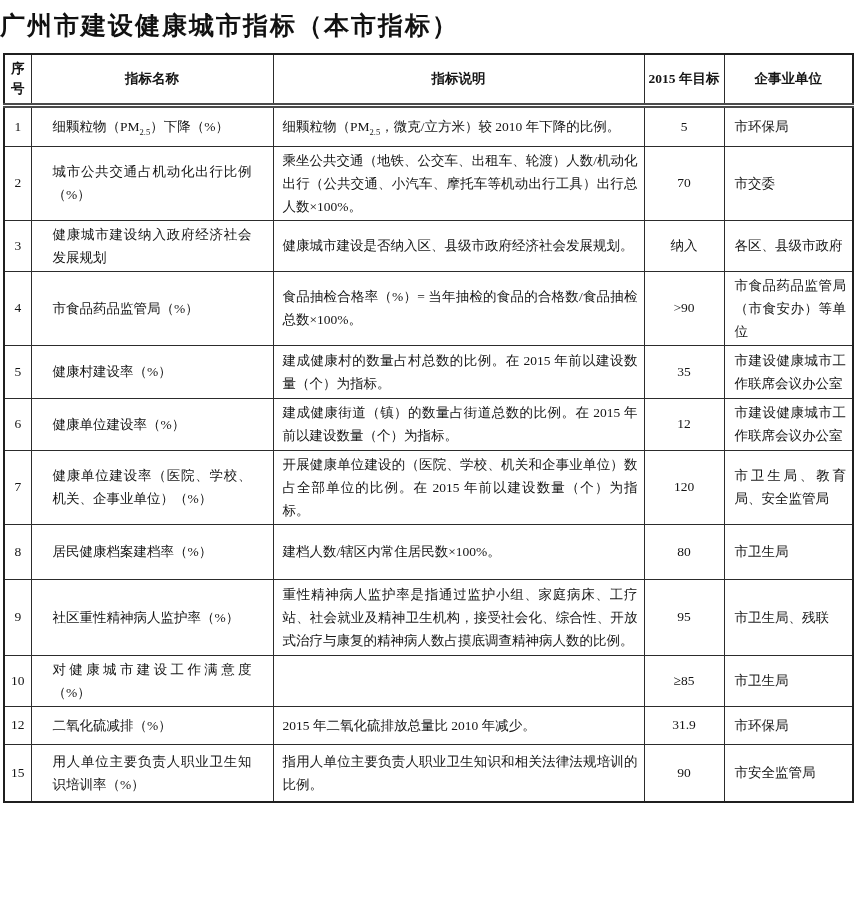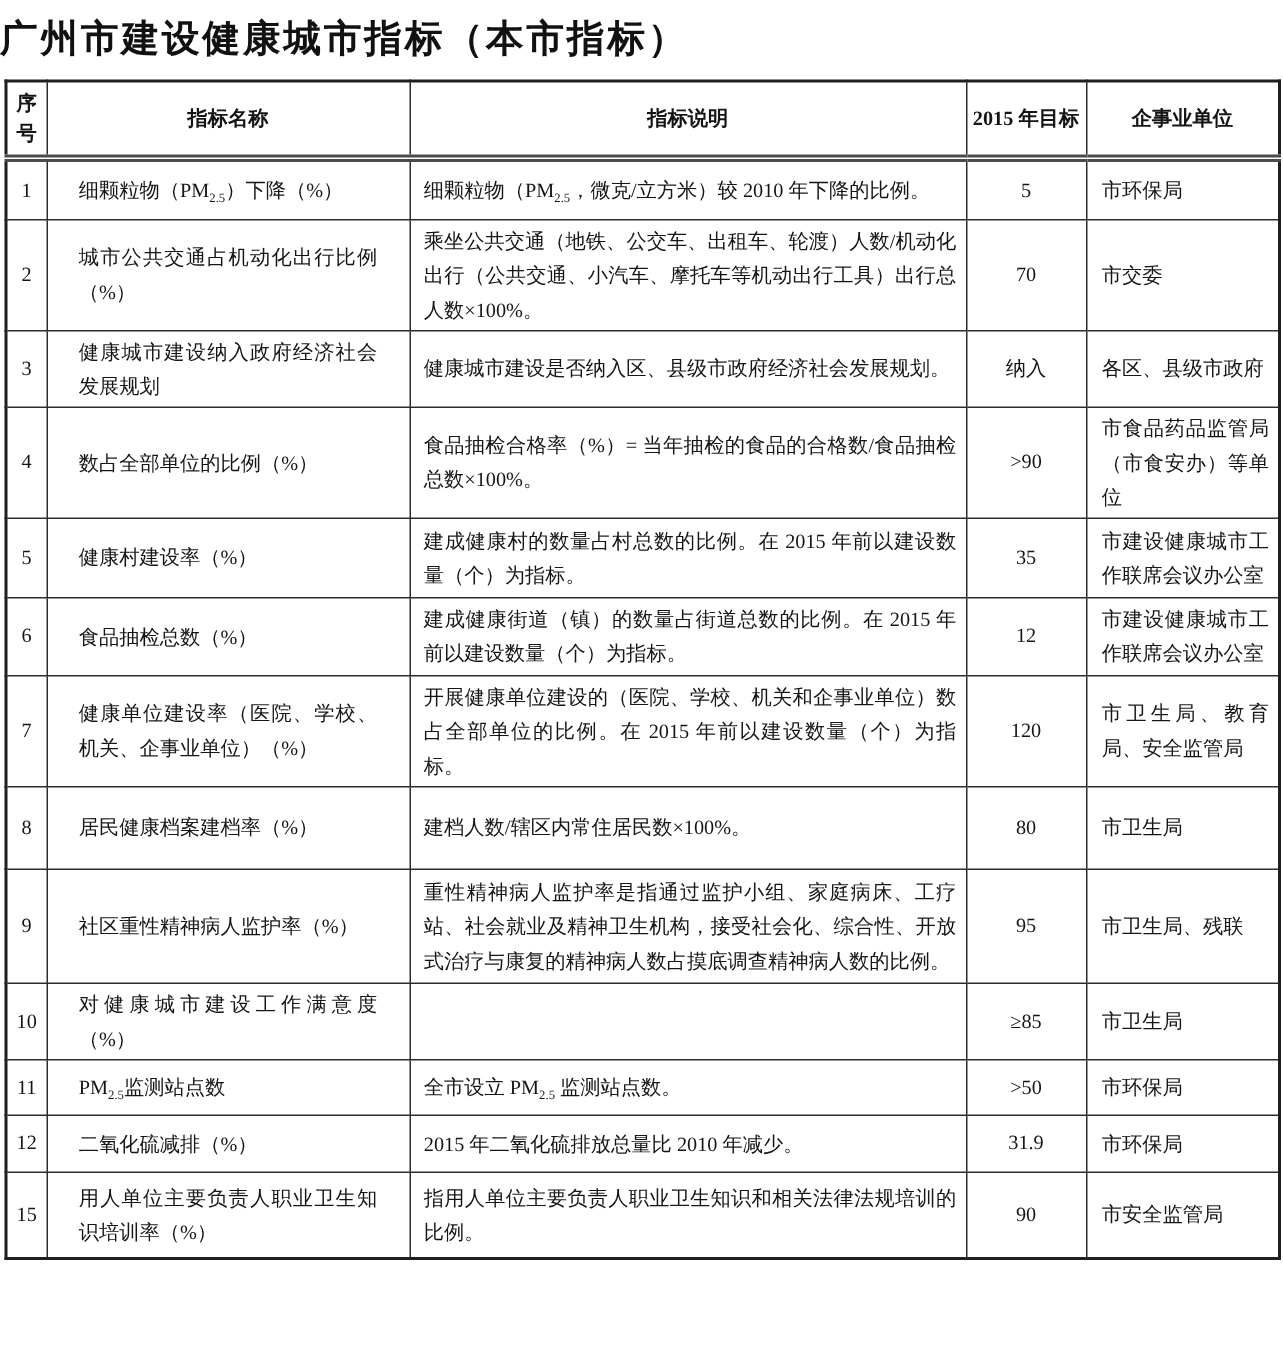--- a/index.html
+++ b/index.html
@@ -88,35 +88,35 @@
         </tr>
         <tr style="height: 49px;">
           <td class="td-no">3</td>
           <td class="td-name">健康城市建设纳入政府经济社会发展规划</td>
           <td class="td-desc">健康城市建设是否纳入区、县级市政府经济社会发展规划。</td>
           <td class="td-target">纳入</td>
           <td class="td-dept">各区、县级市政府</td>
         </tr>
         <tr style="height: 55px;">
           <td class="td-no">4</td>
-          <td class="td-name">数占全部单位的比例（%）</td>
+          <td class="td-name">市食品药品监管局（%）</td>
           <td class="td-desc">食品抽检合格率（%）= 当年抽检的食品的合格数/食品抽检总数×100%。</td>
           <td class="td-target">&gt;90</td>
           <td class="td-dept">市食品药品监管局（市食安办）等单位</td>
         </tr>
         <tr style="height: 53px;">
           <td class="td-no">5</td>
           <td class="td-name">健康村建设率（%）</td>
           <td class="td-desc">建成健康村的数量占村总数的比例。在 2015 年前以建设数量（个）为指标。</td>
           <td class="td-target">35</td>
           <td class="td-dept">市建设健康城市工作联席会议办公室</td>
         </tr>
         <tr style="height: 52px;">
           <td class="td-no">6</td>
-          <td class="td-name">食品抽检总数（%）</td>
+          <td class="td-name">健康单位建设率（%）</td>
           <td class="td-desc">建成健康街道（镇）的数量占街道总数的比例。在 2015 年前以建设数量（个）为指标。</td>
           <td class="td-target">12</td>
           <td class="td-dept">市建设健康城市工作联席会议办公室</td>
         </tr>
         <tr style="height: 69px;">
           <td class="td-no">7</td>
           <td class="td-name">健康单位建设率（医院、学校、机关、企事业单位）（%）</td>
           <td class="td-desc">开展健康单位建设的（医院、学校、机关和企事业单位）数占全部单位的比例。在 2015 年前以建设数量（个）为指标。</td>
           <td class="td-target">120</td>
           <td class="td-dept">市卫生局、教育局、安全监管局</td>
@@ -135,27 +135,20 @@
           <td class="td-target">95</td>
           <td class="td-dept">市卫生局、残联</td>
         </tr>
         <tr style="height: 39px;">
           <td class="td-no">10</td>
           <td class="td-name">对健康城市建设工作满意度（%）</td>
           <td class="td-desc"></td>
           <td class="td-target">≥85</td>
           <td class="td-dept">市卫生局</td>
         </tr>
-        <tr style="height: 37px;">
-          <td class="td-no">11</td>
-          <td class="td-name">PM<sub>2.5</sub>监测站点数</td>
-          <td class="td-desc">全市设立 PM<sub>2.5</sub> 监测站点数。</td>
-          <td class="td-target">&gt;50</td>
-          <td class="td-dept">市环保局</td>
-        </tr>
         <tr style="height: 38px;">
           <td class="td-no">12</td>
           <td class="td-name">二氧化硫减排（%）</td>
           <td class="td-desc">2015 年二氧化硫排放总量比 2010 年减少。</td>
           <td class="td-target">31.9</td>
           <td class="td-dept">市环保局</td>
         </tr>
         <tr style="height: 58px;">
           <td class="td-no">15</td>
           <td class="td-name">用人单位主要负责人职业卫生知识培训率（%）</td>

